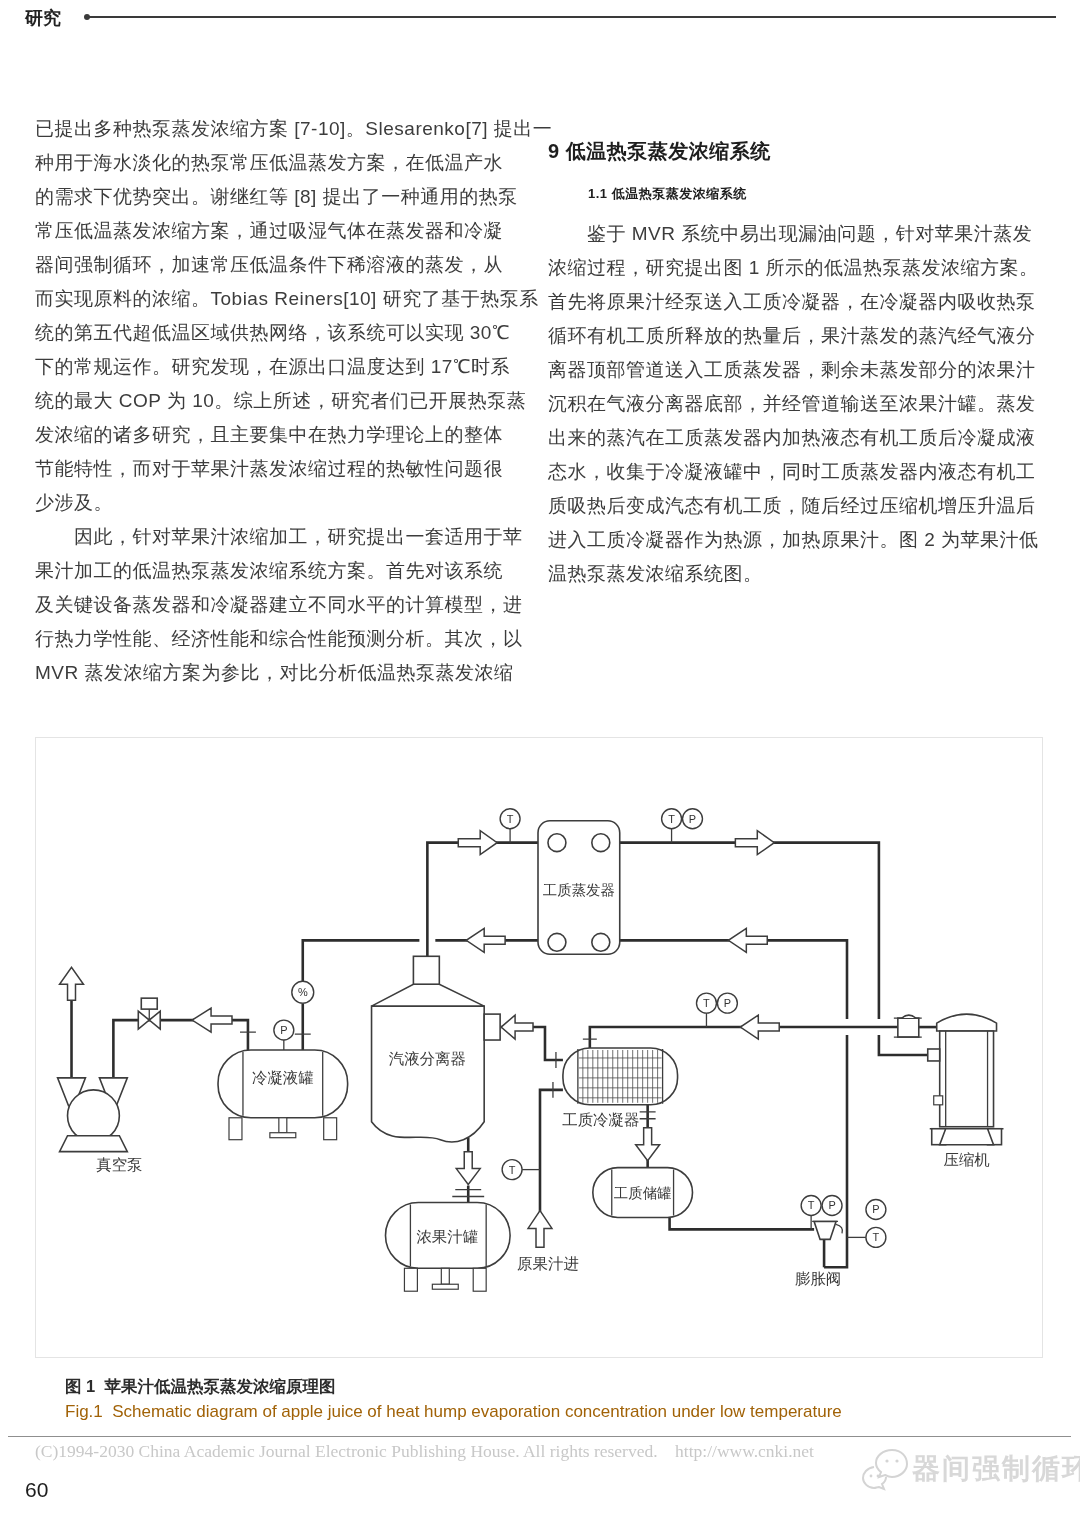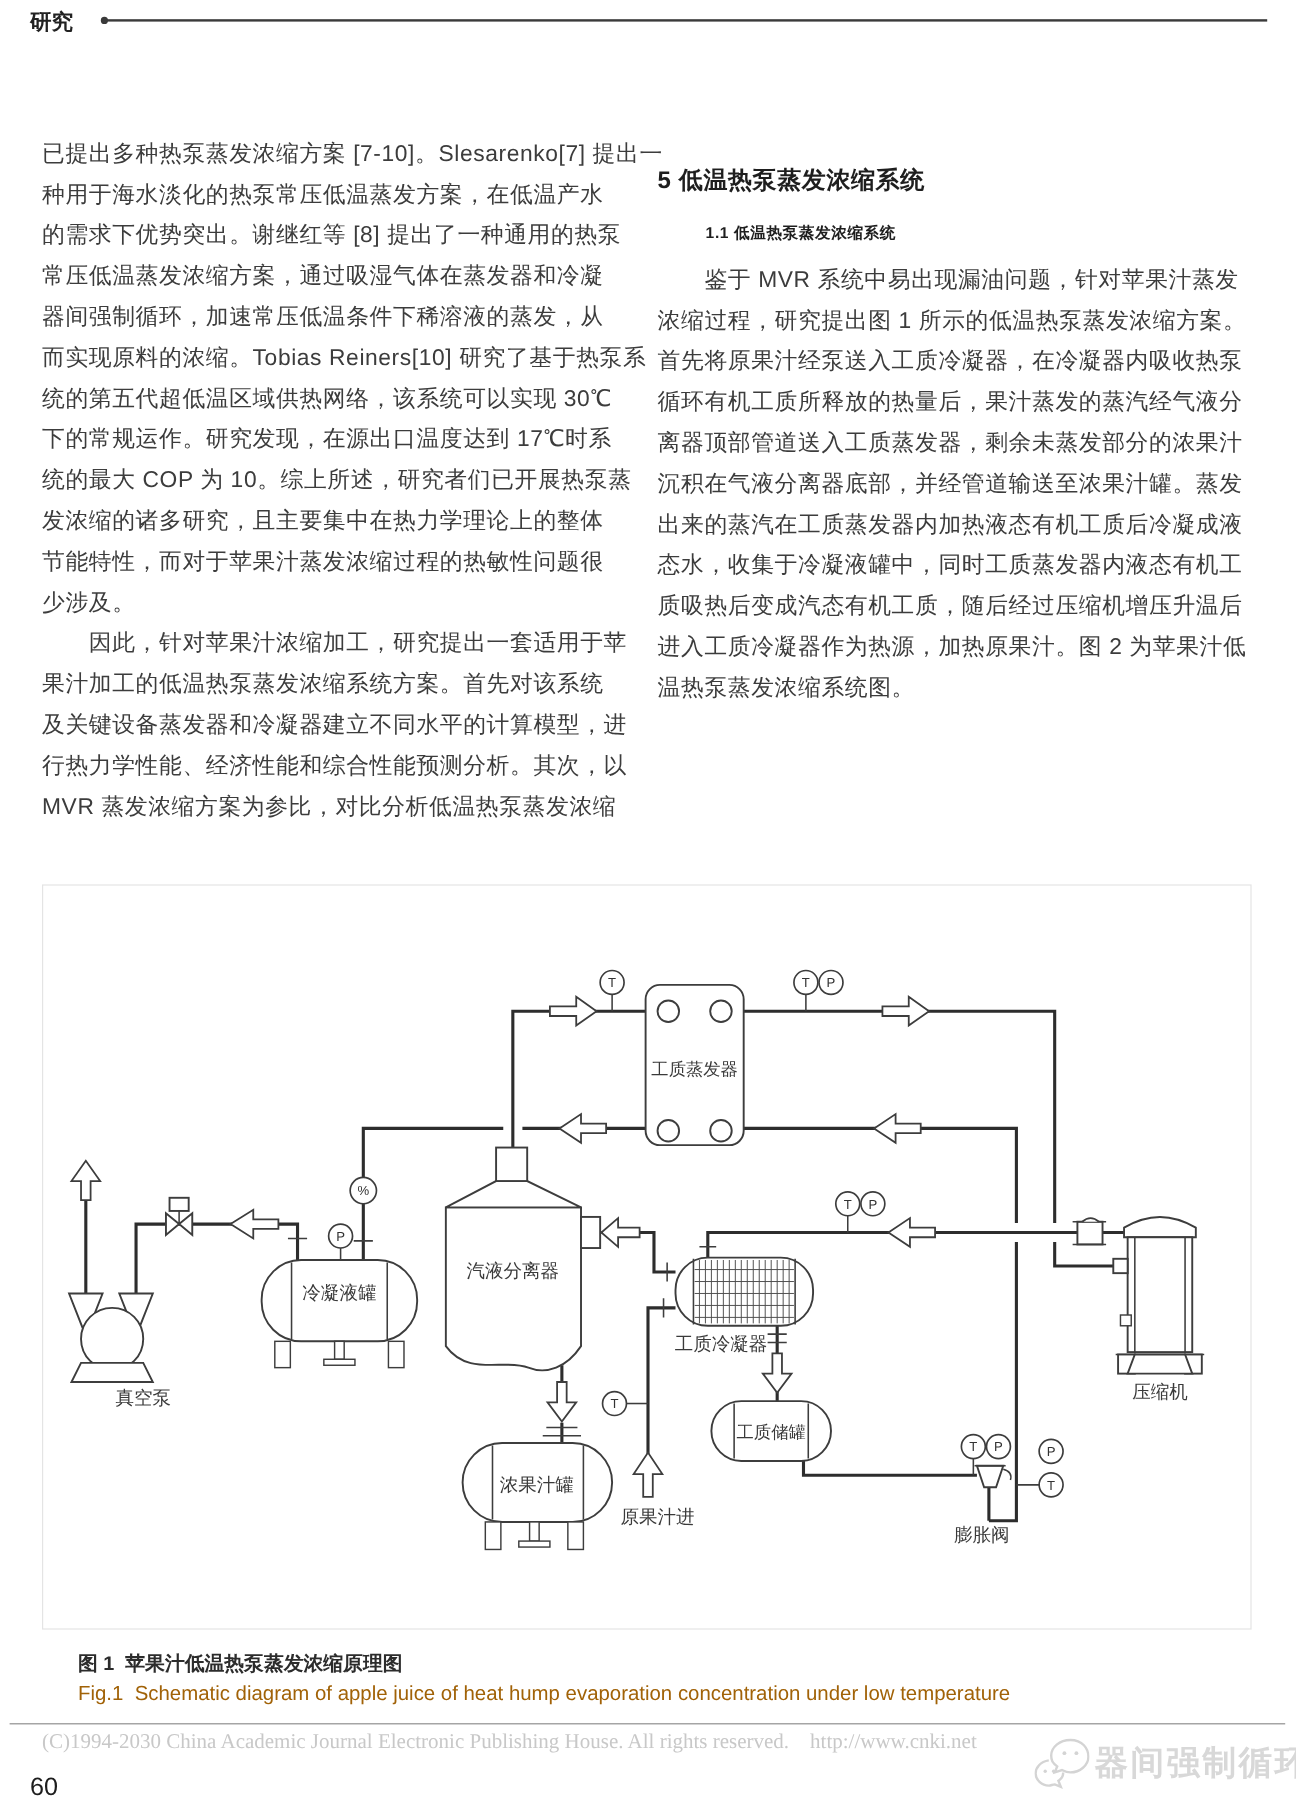--- a/index.html
+++ b/index.html
@@ -68,21 +68,21 @@
 节能特性，而对于苹果汁蒸发浓缩过程的热敏性问题很
 少涉及。</p>
     <p>　　因此，针对苹果汁浓缩加工，研究提出一套适用于苹
 果汁加工的低温热泵蒸发浓缩系统方案。首先对该系统
 及关键设备蒸发器和冷凝器建立不同水平的计算模型，进
 行热力学性能、经济性能和综合性能预测分析。其次，以
 MVR 蒸发浓缩方案为参比，对比分析低温热泵蒸发浓缩</p>
   </div>
 
   <div class="col right">
-    <div class="h1">5 低温热泵蒸发浓缩系统</div>
+    <div class="h1">9 低温热泵蒸发浓缩系统</div>
     <div class="h2">1.1 低温热泵蒸发浓缩系统</div>
     <p class="p-after-h">　　鉴于 MVR 系统中易出现漏油问题，针对苹果汁蒸发
 浓缩过程，研究提出图 1 所示的低温热泵蒸发浓缩方案。
 首先将原果汁经泵送入工质冷凝器，在冷凝器内吸收热泵
 循环有机工质所释放的热量后，果汁蒸发的蒸汽经气液分
 离器顶部管道送入工质蒸发器，剩余未蒸发部分的浓果汁
 沉积在气液分离器底部，并经管道输送至浓果汁罐。蒸发
 出来的蒸汽在工质蒸发器内加热液态有机工质后冷凝成液
 态水，收集于冷凝液罐中，同时工质蒸发器内液态有机工
 质吸热后变成汽态有机工质，随后经过压缩机增压升温后

